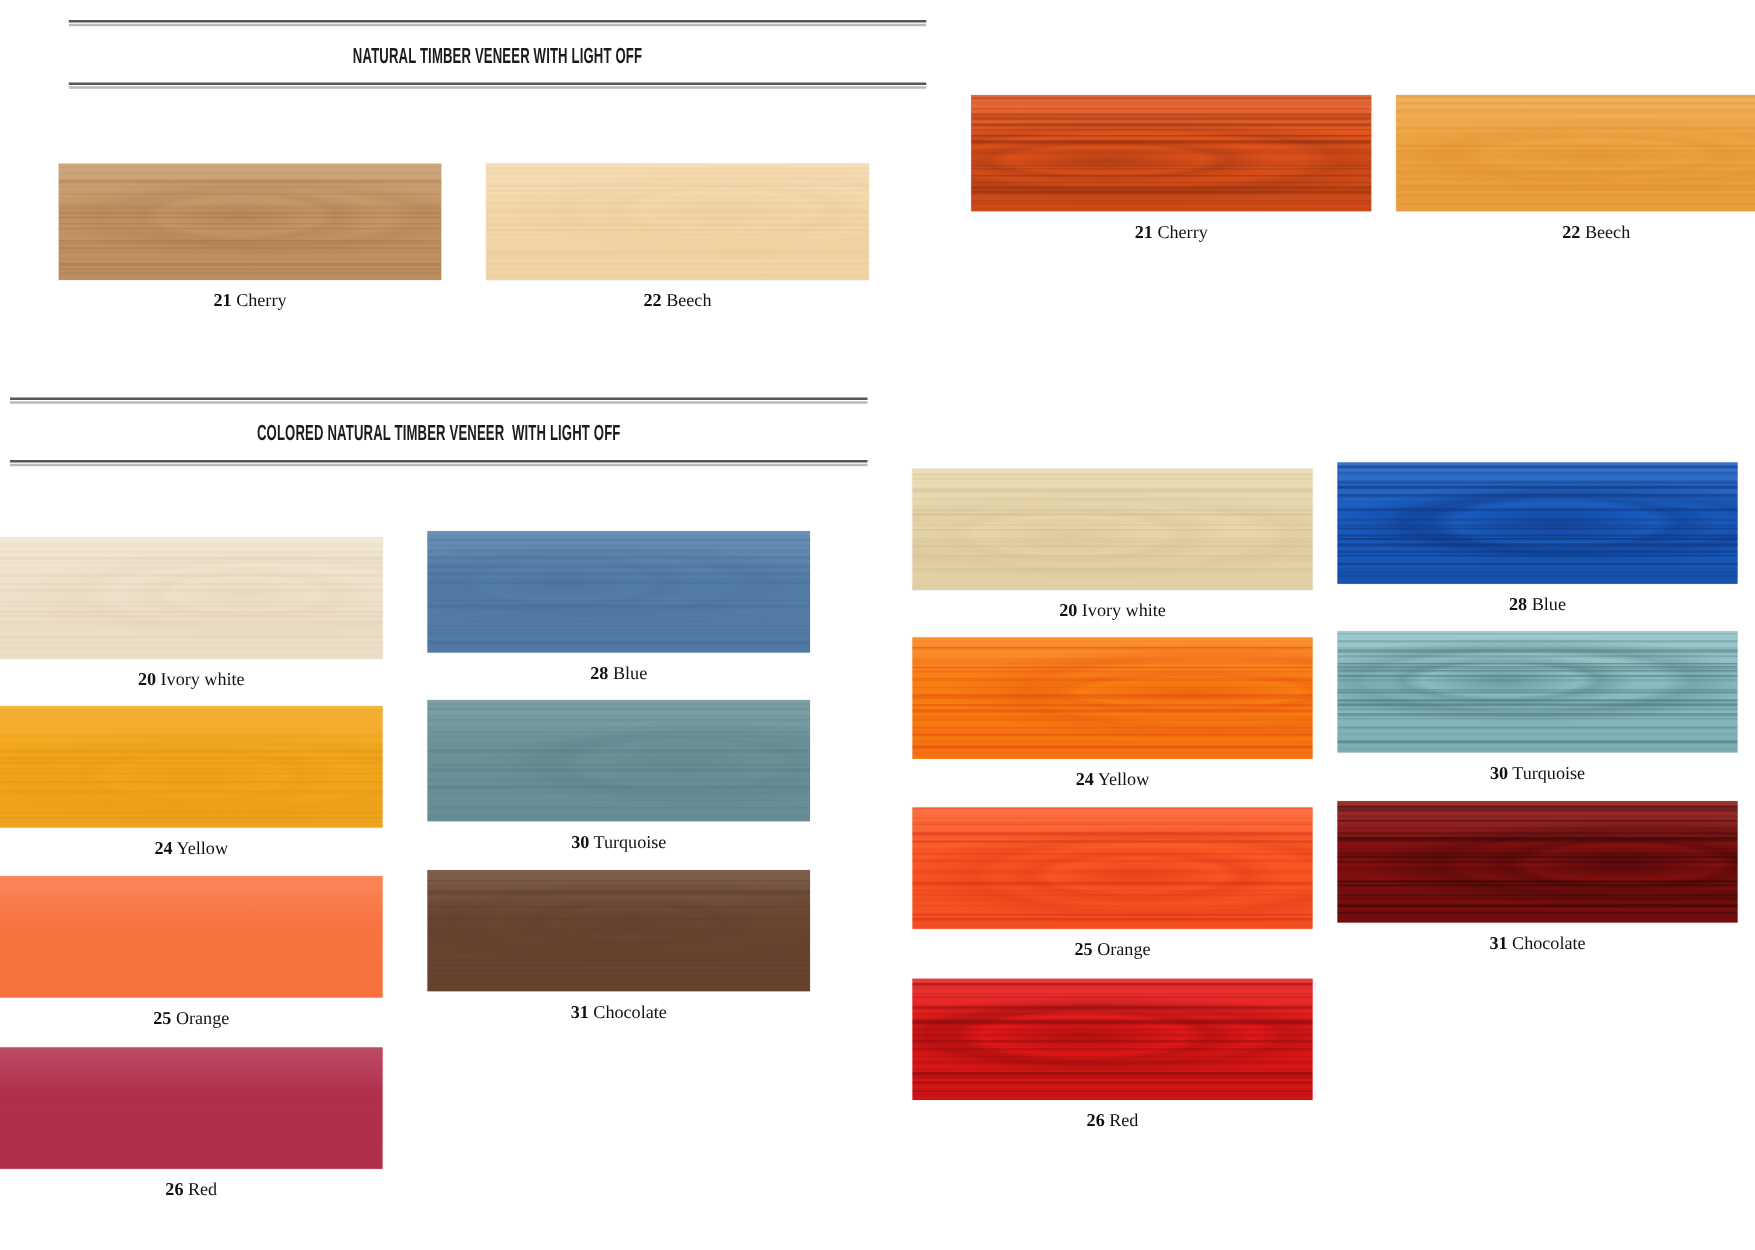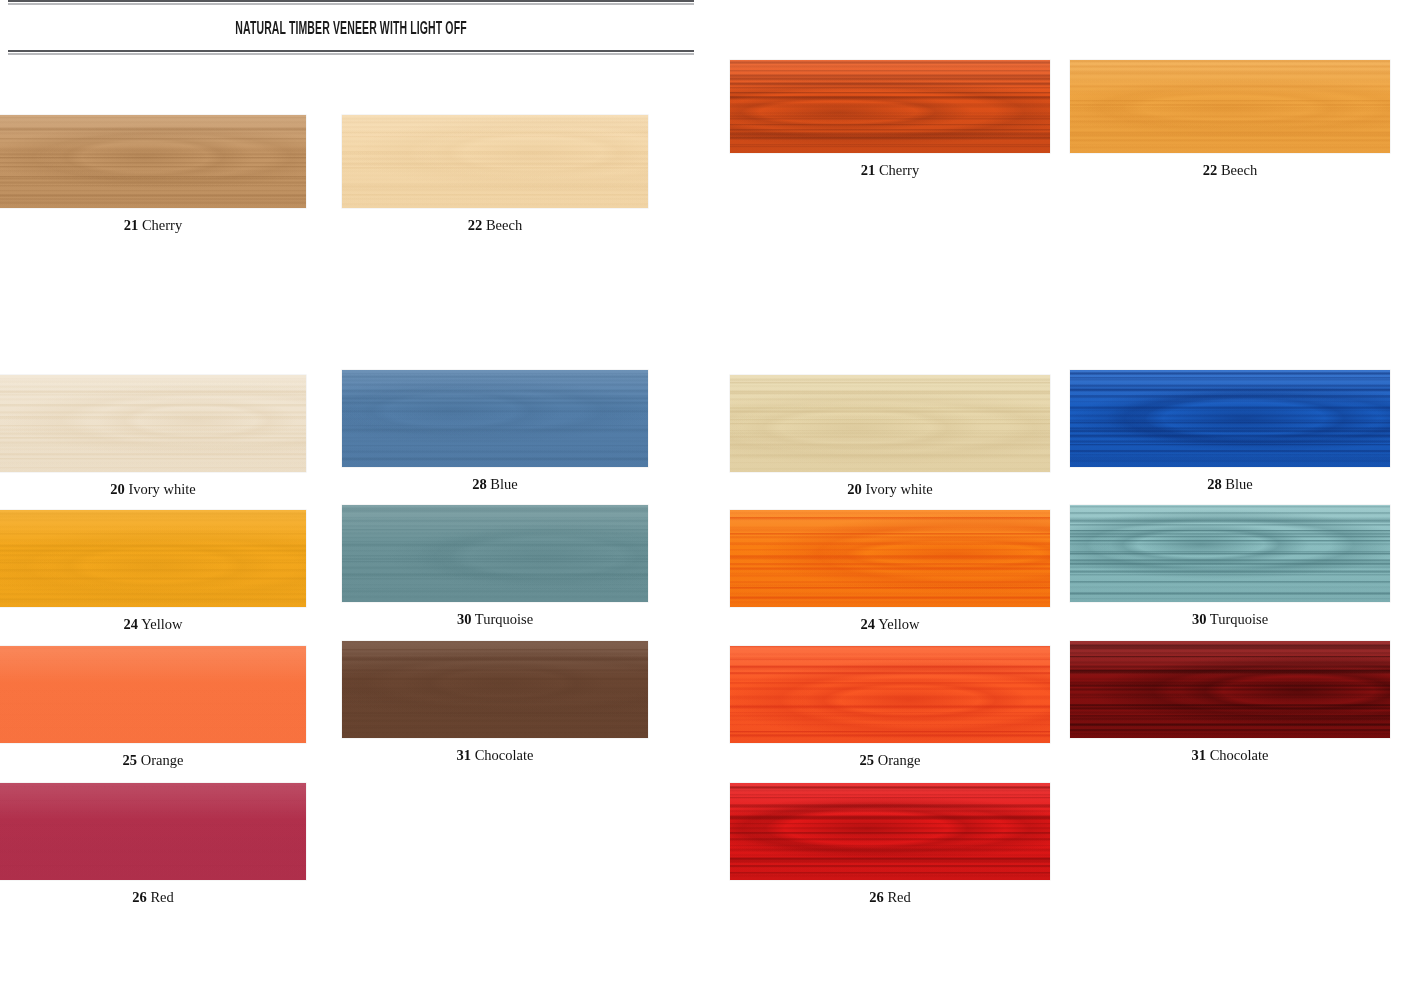--- a/index.html
+++ b/index.html
@@ -6,21 +6,21 @@
   body{
     width:1404px;height:1000px;background:#ffffff;
     font-family:"Liberation Serif",serif;
     position:relative;overflow:hidden;
   }
 
   
   .panel{position:absolute;width:702px;height:auto;}
   .panel.left{left:0;}
   .panel.right{left:702px;}
-  .panel.top{top:0;}
+  .panel.top{top:16px;padding-left:47px;}
   .panel.bottom{top:318px;}
 
   .panel-inner{margin:0 8px;}
 
   
   .sec-head{position:relative;}
   .rule{width:100%;}
   .rule .dark{height:2px;background:#55565a;}
   .rule .light{height:2px;background:#b9babd;margin-top:1px;}
   .sec-title{
@@ -128,20 +128,31 @@
           <span class="nm">Beech</span>
         </div>
       </div>
 
     </div>
   </div>
 </div>
 
 <div class="panel left bottom">
   <div class="panel-inner">
+    <div class="sec-head">
+      <div class="rule">
+          <div class="dark"></div>
+          <div class="light"></div>
+        </div>
+      <div class="sec-title">COLORED NATURAL TIMBER VENEER  WITH LIGHT OFF</div>
+      <div class="rule">
+          <div class="dark"></div>
+          <div class="light"></div>
+        </div>
+    </div>
     <div class="grid" style="height:600px;">
 
       <div class="cell" style="left:-8px;top:57px;">
         <div class="swatch w-a h-2" style="background: rgb(240, 228, 208);">
           <div class="grain" style="background-image: radial-gradient(86.7108% 48.0918% at 70.3511% 46.8248%, rgba(216, 192, 154, 0) 48%, rgba(216, 192, 154, 0.14) 58%, rgba(216, 192, 154, 0) 80%), radial-gradient(45.4505% 33.362% at 64.3511% 46.8248%, rgba(216, 192, 154, 0.23) 0%, rgba(216, 192, 154, 0) 42%, rgba(216, 192, 154, 0.165) 52%, rgba(216, 192, 154, 0) 72%), linear-gradient(rgba(216, 192, 154, 0) 0px, rgba(216, 192, 154, 0.086) 0.546398px, rgba(216, 192, 154, 0.067) 1.21422px, rgba(216, 192, 154, 0) 2.51422px), linear-gradient(rgba(216, 192, 154, 0) 0px, rgba(216, 192, 154, 0.114) 1.04525px, rgba(216, 192, 154, 0.086) 2.32277px, rgba(216, 192, 154, 0) 3.62277px), linear-gradient(rgba(216, 192, 154, 0) 0px, rgba(216, 192, 154, 0.157) 1.09159px, rgba(216, 192, 154, 0.118) 2.42576px, rgba(216, 192, 154, 0) 3.72576px), linear-gradient(rgba(216, 192, 154, 0) 0px, rgba(216, 192, 154, 0.345) 1.13544px, rgba(216, 192, 154, 0.26) 2.5232px, rgba(216, 192, 154, 0) 3.8232px), linear-gradient(rgba(216, 192, 154, 0) 0px, rgba(216, 192, 154, 0.192) 0.546787px, rgba(216, 192, 154, 0.145) 1.21508px, rgba(216, 192, 154, 0) 2.51508px), linear-gradient(rgba(216, 192, 154, 0) 0px, rgba(216, 192, 154, 0.133) 0.855634px, rgba(216, 192, 154, 0.098) 1.90141px, rgba(216, 192, 154, 0) 3.20141px), linear-gradient(rgba(216, 192, 154, 0) 0px, rgba(216, 192, 154, 0.29) 0.351981px, rgba(216, 192, 154, 0.22) 0.782181px, rgba(216, 192, 154, 0) 2.08218px), linear-gradient(rgba(216, 192, 154, 0) 0px, rgba(216, 192, 154, 0.19) 0.565829px, rgba(216, 192, 154, 0.14) 1.2574px, rgba(216, 192, 154, 0) 2.5574px), linear-gradient(rgba(216, 192, 154, 0) 0px, rgba(216, 192, 154, 0.25) 0.867176px, rgba(216, 192, 154, 0.19) 1.92706px, rgba(216, 192, 154, 0) 3.22706px), linear-gradient(rgba(216, 192, 154, 0) 0px, rgba(216, 192, 154, 0.31) 0.626023px, rgba(216, 192, 154, 0.23) 1.39116px, rgba(216, 192, 154, 0) 2.69116px), linear-gradient(rgba(216, 192, 154, 0) 0px, rgba(216, 192, 154, 0.176) 0.29237px, rgba(216, 192, 154, 0.133) 0.649712px, rgba(216, 192, 154, 0) 1.94971px), linear-gradient(rgba(216, 192, 154, 0) 0px, rgba(216, 192, 154, 0.29) 0.316218px, rgba(216, 192, 154, 0.22) 0.702706px, rgba(216, 192, 154, 0) 2.00271px), linear-gradient(rgba(216, 192, 154, 0) 0px, rgba(216, 192, 154, 0.17) 1.14756px, rgba(216, 192, 154, 0.125) 2.55014px, rgba(216, 192, 154, 0) 3.85014px), linear-gradient(rgba(216, 192, 154, 0) 0px, rgba(216, 192, 154, 0.24) 1.07641px, rgba(216, 192, 154, 0.176) 2.39203px, rgba(216, 192, 154, 0) 3.69203px), linear-gradient(rgba(216, 192, 154, 0) 0px, rgba(216, 192, 154, 0.32) 0.552759px, rgba(216, 192, 154, 0.243) 1.22835px, rgba(216, 192, 154, 0) 2.52835px), linear-gradient(rgba(216, 192, 154, 0) 0px, rgba(216, 192, 154, 0.247) 1.10661px, rgba(216, 192, 154, 0.184) 2.45913px, rgba(216, 192, 154, 0) 3.75913px), linear-gradient(rgba(216, 192, 154, 0) 0px, rgba(216, 192, 154, 0.137) 1.02795px, rgba(216, 192, 154, 0.106) 2.28434px, rgba(216, 192, 154, 0) 3.58434px), linear-gradient(rgba(216, 192, 154, 0) 0px, rgba(216, 192, 154, 0.12) 0.766801px, rgba(216, 192, 154, 0.09) 1.704px, rgba(216, 192, 154, 0) 3.004px), linear-gradient(rgba(216, 192, 154, 0) 0px, rgba(216, 192, 154, 0.32) 0.773148px, rgba(216, 192, 154, 0.243) 1.71811px, rgba(216, 192, 154, 0) 3.01811px), linear-gradient(rgba(216, 192, 154, 0) 0px, rgba(216, 192, 154, 0.263) 0.416995px, rgba(216, 192, 154, 0.196) 0.926656px, rgba(216, 192, 154, 0) 2.22666px), linear-gradient(rgba(216, 192, 154, 0) 0px, rgba(216, 192, 154, 0.067) 1.22834px, rgba(216, 192, 154, 0.05) 2.72965px, rgba(216, 192, 154, 0) 4.02965px), linear-gradient(rgba(216, 192, 154, 0) 0px, rgba(216, 192, 154, 0.165) 0.41719px, rgba(216, 192, 154, 0.12) 0.927088px, rgba(216, 192, 154, 0) 2.22709px), linear-gradient(rgba(255, 255, 255, 0.14) 0%, rgba(255, 255, 255, 0) 38%, rgba(216, 192, 154, 0.05) 75%, rgba(216, 192, 154, 0.08) 100%), linear-gradient(rgb(240, 228, 208), rgb(237, 224, 202)); background-position: 0px 0px, 0px 0px, 0px 3.62%, 0px 5.46%, 0px 10.4%, 0px 16.11%, 0px 20.26%, 0px 24.51%, 0px 30.52%, 0px 31.97%, 0px 38.53%, 0px 43.85%, 0px 45.61%, 0px 53.47%, 0px 57.09%, 0px 62.16%, 0px 66.32%, 0px 71.25%, 0px 74.62%, 0px 78.09%, 0px 83.33%, 0px 88.01%, 0px 93.78%, 0px 98.33%, 0px 0px, 0px 0px; background-size: 100% 100%, 100% 100%, 100% 3.41px, 100% 4.52px, 100% 4.63px, 100% 4.72px, 100% 3.42px, 100% 4.1px, 100% 2.98px, 100% 3.46px, 100% 4.13px, 100% 3.59px, 100% 2.85px, 100% 2.9px, 100% 4.75px, 100% 4.59px, 100% 3.43px, 100% 4.66px, 100% 4.48px, 100% 3.9px, 100% 3.92px, 100% 3.13px, 100% 4.93px, 100% 3.13px, 100% 100%, 100% 100%; background-repeat: no-repeat;"></div>
         </div>
         <div class="caption">
           <span class="num">20</span>
           <span class="nm">Ivory white</span>
         </div>

